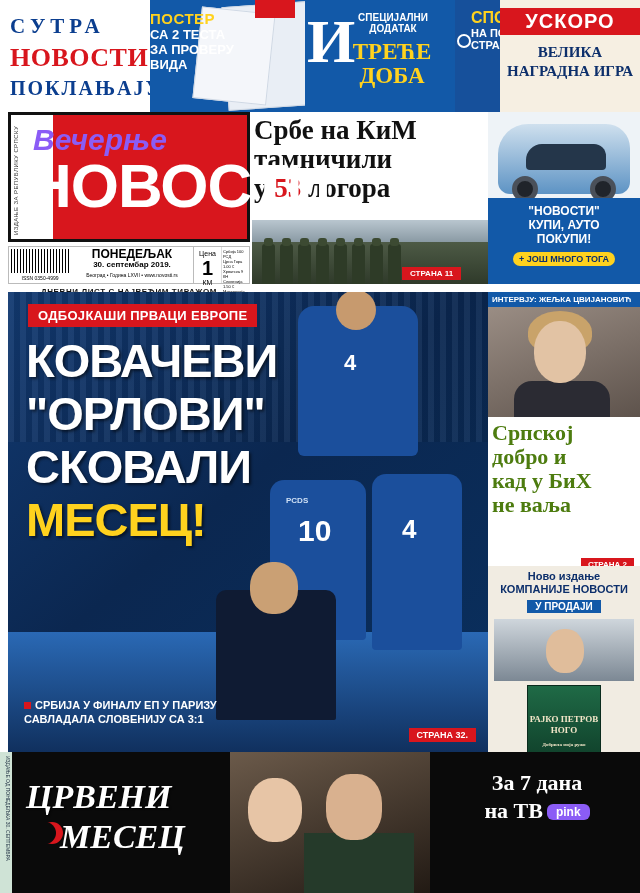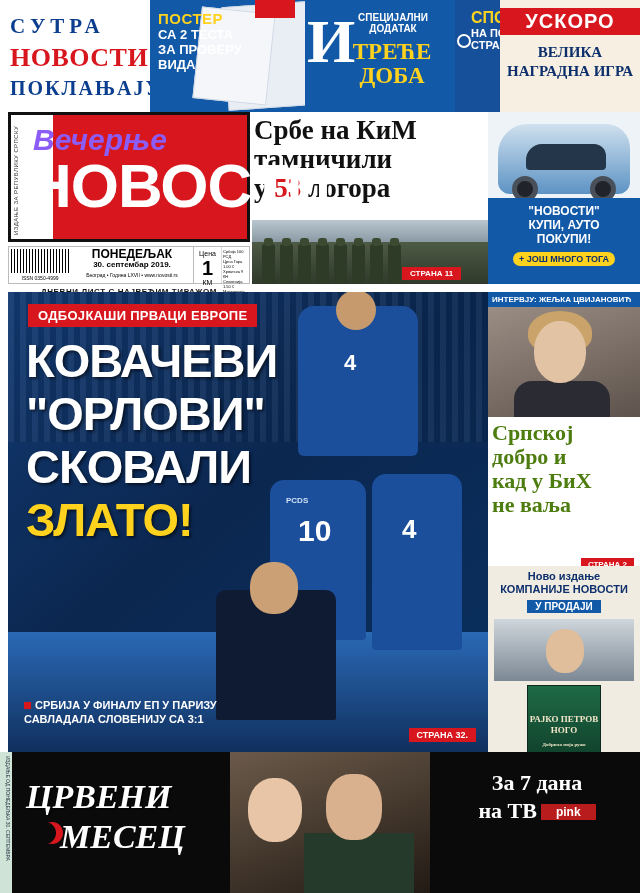--- a/index.html
+++ b/index.html
@@ -15,21 +15,21 @@
   .topstrip { position:absolute; left:0; top:0; width:640px; height:112px; display:flex; }
   .ts-left { width:150px; background:#fff; padding:14px 6px 0 10px; }
   .ts-left .sutra { color:#0b3e8f; font-size:21px; font-weight:700; letter-spacing:5px; font-family:"Liberation Serif", serif; }
   .ts-left .novosti { color:#d8161d; font-size:26px; font-weight:700; letter-spacing:0.5px; margin-top:4px; font-family:"Liberation Serif", serif;}
   .ts-left .poklanju { color:#0b3e8f; font-size:20px; font-weight:700; letter-spacing:2px; margin-top:4px; font-family:"Liberation Serif", serif;}
 
   .ts-b1 { width:155px; background:#1259a8; position:relative; overflow:hidden; color:#fff; }
   .ts-b1 .pimg { position:absolute; right:-6px; top:4px; width:86px; height:104px; background:#e9eef5; transform:rotate(-4deg); border:1px solid #cfd8e4; }
   .ts-b1 .pimg2 { position:absolute; right:34px; top:10px; width:74px; height:92px; background:#f4f6fa; transform:rotate(6deg); border:1px solid #cfd8e4; }
   .ts-b1 .pimg3 { position:absolute; right:10px; top:0px; width:40px; height:18px; background:#d8161d; }
-  .ts-b1 .txt { position:relative; z-index:3; padding:10px 0 0 8px; width:96px; }
+  .ts-b1 .txt { position:relative; z-index:3; padding:10px 0 0 0; width:96px; }
   .ts-b1 .l1 { color:#ffd21e; font-weight:700; font-size:15px; letter-spacing:0.5px;}
   .ts-b1 .l2, .ts-b1 .l3, .ts-b1 .l4 { font-weight:700; font-size:13px; line-height:15px;}
 
   .ts-b2 { width:150px; background:#1259a8; position:relative; color:#fff; overflow:hidden;}
   .ts-b2 .bigi { position:absolute; left:2px; top:6px; font-size:62px; font-weight:700; color:#fff; font-family:"Liberation Serif", serif;}
   .ts-b2 .t1 { position:absolute; left:36px; top:12px; font-size:10px; font-weight:700; line-height:11px; text-align:center; width:104px;}
   .ts-b2 .t2 { position:absolute; left:32px; top:40px; font-size:23px; font-weight:700; color:#ffd21e; line-height:24px; text-align:center; width:110px; font-family:"Liberation Serif", serif;}
 
   .ts-b3 { width:185px; background:#16509b; position:relative; color:#fff; overflow:hidden;}
   .ts-b3 .car { position:absolute; right:4px; bottom:2px; width:120px; height:56px; background:linear-gradient(180deg,#8fb3d8,#274a76); border-radius:26px 26px 10px 10px; opacity:.95;}
@@ -127,21 +127,21 @@
   .bottomad .photo .w { position:absolute; left:18px; top:26px; width:54px; height:64px; border-radius:46%; background:#e7c5a6;}
   .bottomad .photo .m { position:absolute; left:96px; top:22px; width:56px; height:66px; border-radius:44%; background:#d9b18f;}
   .bottomad .photo .uni { position:absolute; left:74px; bottom:0; width:110px; height:60px; background:#253a2a;}
   .crveni { position:absolute; left:26px; top:26px; color:#fff; font-family:"Liberation Serif", serif; font-style:italic; font-weight:700; font-size:34px; text-shadow:1px 1px 2px #000;}
   .mesec { position:absolute; left:60px; top:66px; color:#fff; font-family:"Liberation Serif", serif; font-style:italic; font-weight:700; font-size:34px;}
   .moonicon { position:absolute; left:34px; top:70px; width:22px; height:22px; border-radius:50%; box-shadow: 7px 0 0 0 #d8161d; background:transparent;}
   .rightpromo { position:absolute; right:8px; top:18px; width:190px; color:#fff; text-align:center; font-family:"Liberation Serif", serif; font-weight:700;}
   .rightpromo .r1 { font-size:22px; }
   .rightpromo .r2 { font-size:22px; margin-top:2px;}
   .rightpromo .r3 { font-size:22px; margin-top:2px;}
-  .pinklogo { display:inline-block; background:#b91c1c; color:#fff; font-size:12px; font-weight:700; border-radius:1px; padding:1px 15px; margin-left:4px; vertical-align:2px; font-family:"Liberation Sans", sans-serif;}
+  .pinklogo { display:inline-block; background:#8b5cf6; color:#fff; font-size:12px; font-weight:700; border-radius:6px; padding:1px 9px; margin-left:4px; vertical-align:2px; font-family:"Liberation Sans", sans-serif;}
 </style>
 </head>
 <body>
 
 <div class="page">
 
   <div class="topstrip">
     <div class="ts-left">
       <div class="sutra">СУТРА</div>
       <div class="novosti">НОВОСТИ</div>
@@ -266,21 +266,21 @@
     </div>
     <div class="coach">
       <div class="head"></div>
     </div>
 
     <div class="kicker">ОДБОЈКАШИ ПРВАЦИ ЕВРОПЕ</div>
     <div class="bigtitle">
       <div>КОВАЧЕВИ</div>
       <div>"ОРЛОВИ"</div>
       <div>СКОВАЛИ</div>
-      <div class="yellow">ЗЛАТО!</div>
+      <div class="yellow">МЕСЕЦ!</div>
     </div>
 
     <div class="mainfoot">
       <div><span class="sq"></span><span>СРБИЈА У ФИНАЛУ ЕП У ПАРИЗУ</span></div>
       <div>САВЛАДАЛА СЛОВЕНИЈУ СА 3:1</div>
     </div>
     <div class="strana32">СТРАНА 32.</div>
   </div>
 
   <div class="interv">

